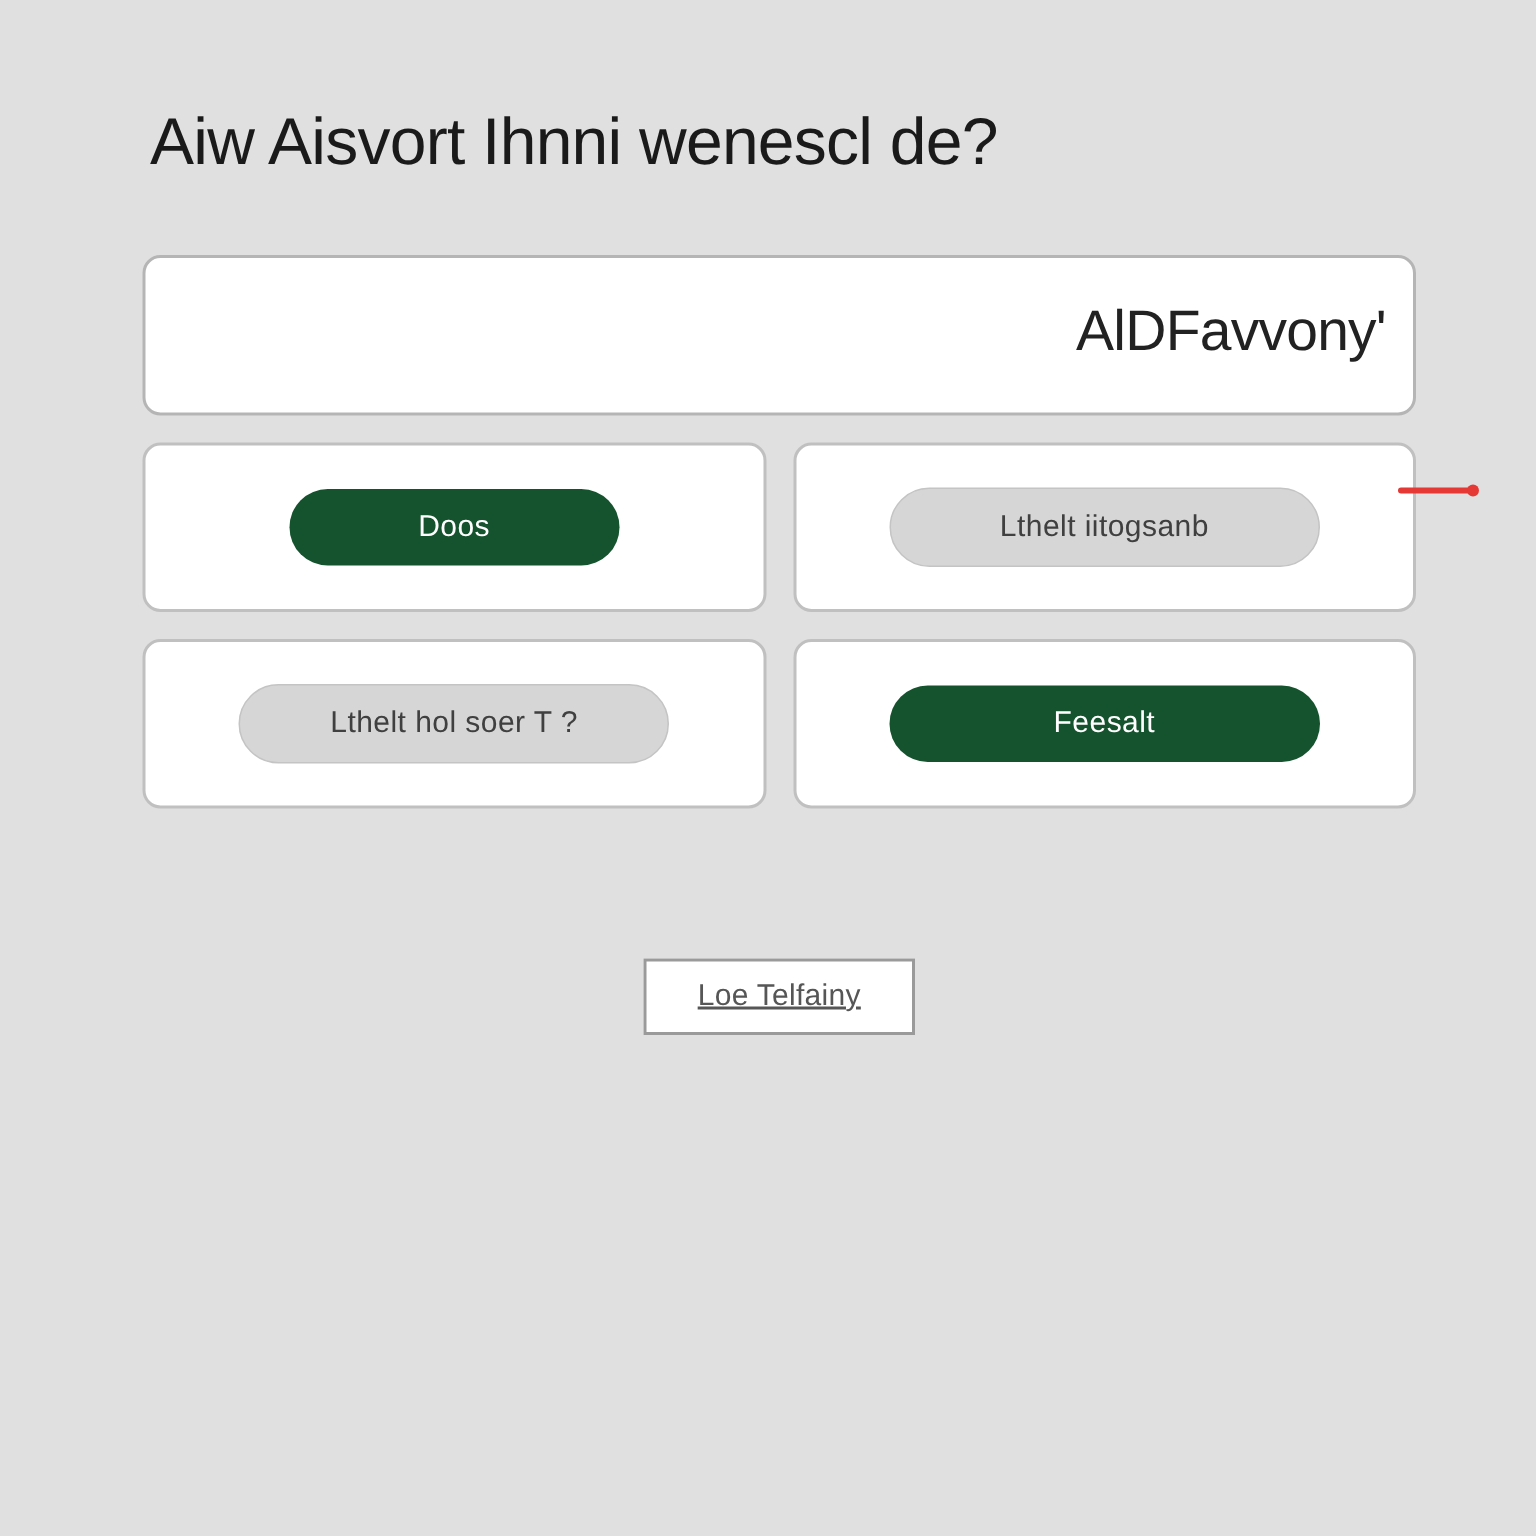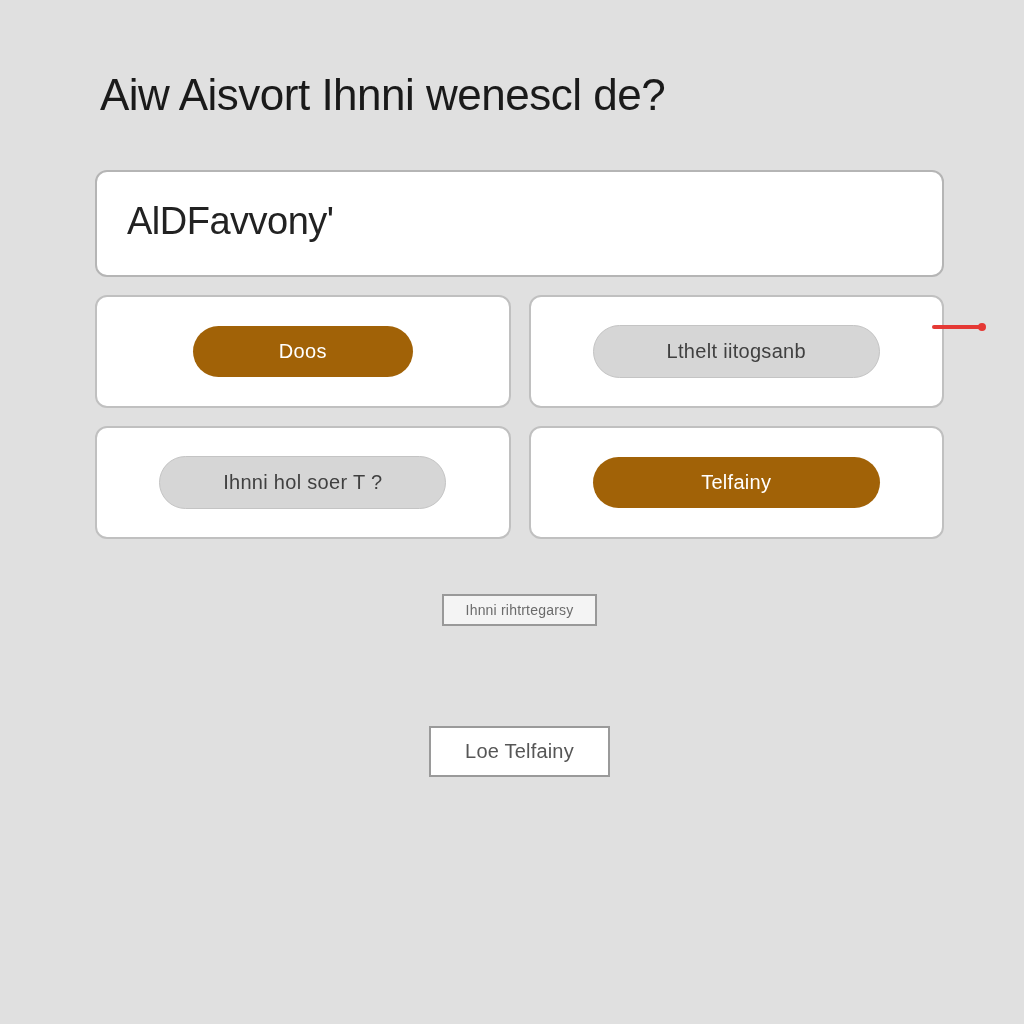--- a/index.html
+++ b/index.html
@@ -26,21 +26,22 @@
       margin-bottom: 50px;
       margin-left: 5px;
     }
     .panel {
       background: #ffffff;
       border: 2px solid #b5b5b5;
       border-radius: 12px;
       margin-bottom: 18px;
     }
     .search-panel {
-      padding: 28px 42px 32px 30px;
+      padding: 28px 18px 32px 30px;
+      text-align: right;
     }
     .search-text {
       font-size: 38px;
       font-weight: 400;
       color: #222;
       letter-spacing: -0.5px;
     }
     .option-row {
       display: flex;
       gap: 18px;
@@ -61,21 +62,21 @@
     .pill {
       border-radius: 999px;
       padding: 14px 0;
       font-size: 20px;
       font-weight: 500;
       text-align: center;
       width: 78%;
       letter-spacing: 0.3px;
     }
     .pill-dark {
-      background: #a16207;
+      background: #14532d;
       color: #ffffff;
     }
     .pill-light {
       background: #d6d6d6;
       color: #404040;
       border: 1px solid #c4c4c4;
     }
     .pill-left-narrow {
       width: 60%;
     }
@@ -116,20 +117,21 @@
       justify-content: center;
       margin-top: 100px;
     }
     .bottom-btn {
       background: #ffffff;
       border: 2px solid #9a9a9a;
       padding: 12px 34px;
       font-size: 20px;
       color: #565656;
       letter-spacing: 0.2px;
+      text-decoration: underline;
     }
   </style>
 </head>
 <body>
 
 <div class="container">
   <h1 class="page-title">Aiw Aisvort Ihnni wenescl de?</h1>
 
   <div class="panel search-panel">
     <span class="search-text">AlDFavvony'</span>
@@ -140,27 +142,24 @@
       <div class="pill pill-dark pill-left-narrow">Doos</div>
     </div>
     <div class="option-card">
       <div class="pill pill-light">Lthelt iitogsanb</div>
       <div class="red-mark"></div>
     </div>
   </div>
 
   <div class="option-row">
     <div class="option-card">
-      <div class="pill pill-light">Ihnni hol soer T  ?</div>
+      <div class="pill pill-light">Lthelt hol soer T  ?</div>
     </div>
     <div class="option-card">
-      <div class="pill pill-dark">Telfainy</div>
+      <div class="pill pill-dark">Feesalt</div>
     </div>
   </div>
 
-  <div class="small-btn-row">
-    <button class="small-btn">Ihnni rihtrtegarsy</button>
-  </div>
 
   <div class="bottom-btn-row">
     <button class="bottom-btn">Loe Telfainy</button>
   </div>
 </div>
 
 </body></html>

